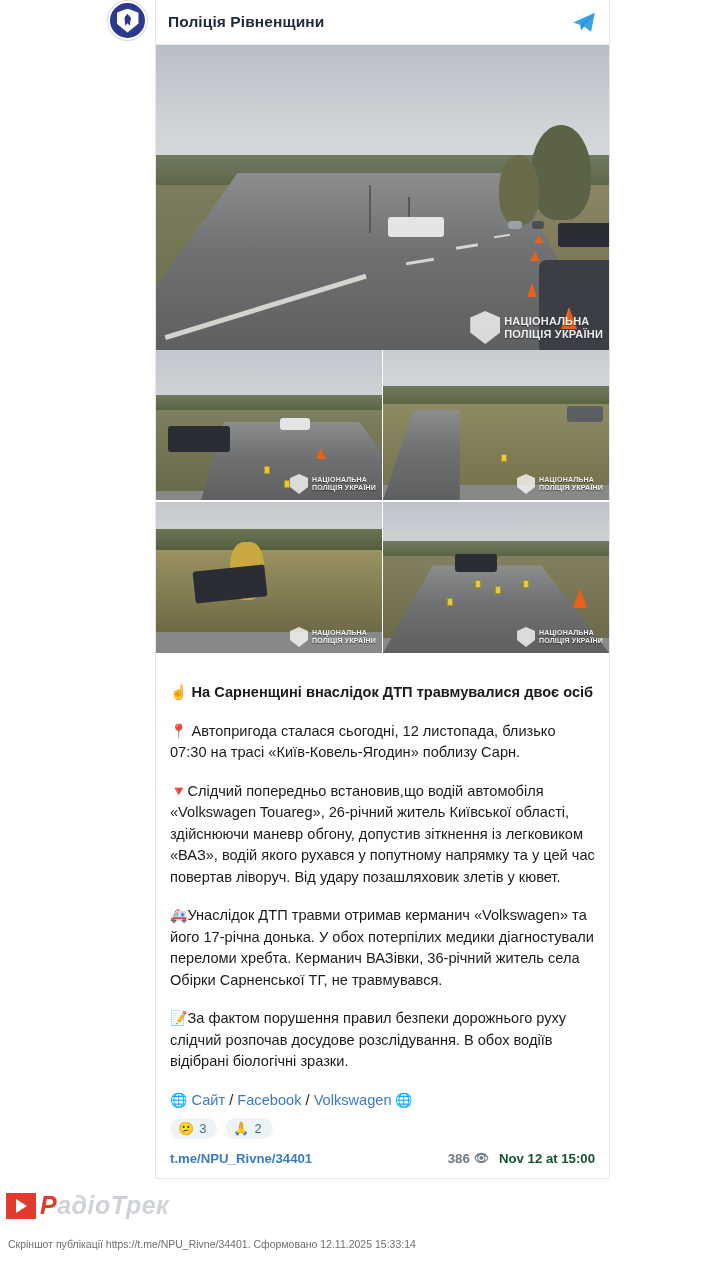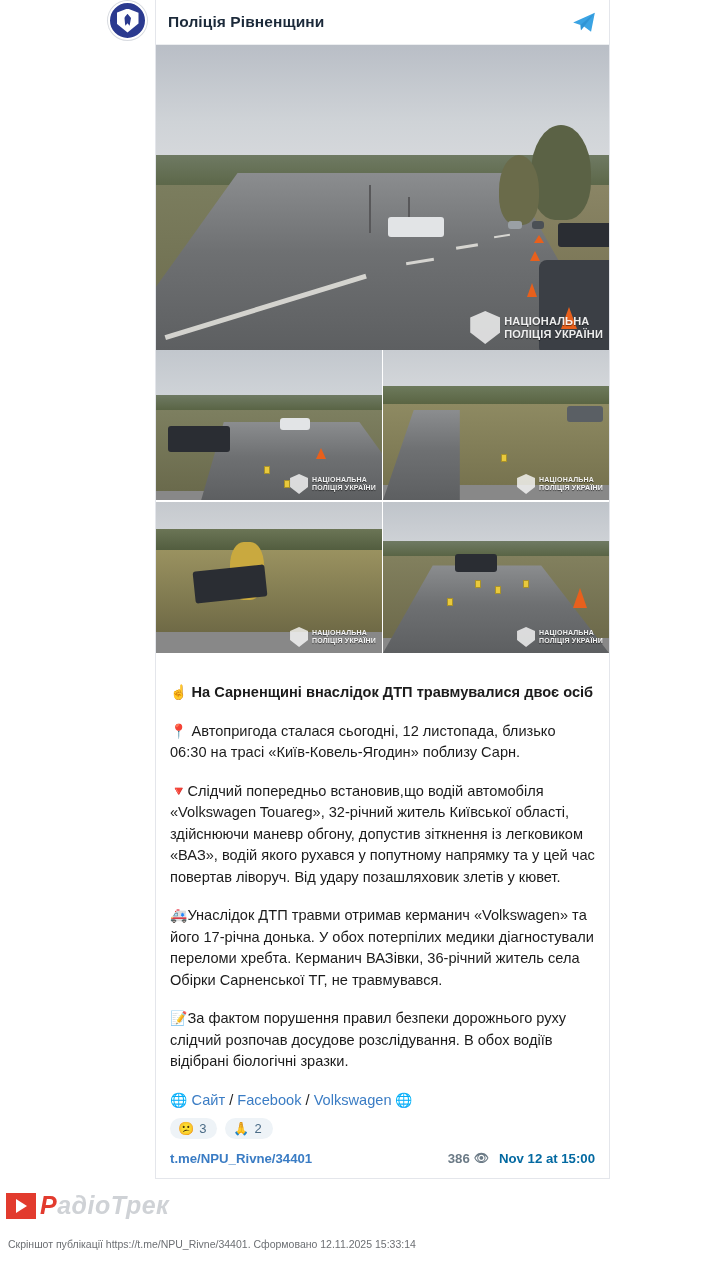--- a/index.html
+++ b/index.html
@@ -210,21 +210,21 @@
     align-items: center;
     padding: 4px 14px 12px 14px;
     font-size: 13.2px;
     color: #6b7a86;
     font-weight: bold;
   }
   .post-footer .perm { color: #3a7cc4; text-decoration: none; flex: 0 0 auto; }
   .post-footer .spacer { flex: 1; }
   .views { margin-right: 4px; }
   .eye { margin-right: 10px; font-size: 12px; }
-  .date { color: #0369a1; }
+  .date { color: #14532d; }
 
   
   .brand {
     position: absolute;
     left: 6px; bottom: 42px;
     display: flex; align-items: center; font-style: italic;
   }
   .brand .logo-box {
     width: 30px; height: 26px;
     background: #e23b2e;
@@ -371,22 +371,22 @@
               <div>НАЦІОНАЛЬНА</div>
               <div>ПОЛІЦІЯ УКРАЇНИ</div>
             </div>
           </div>
         </div>
       </div>
     </div>
 
     <div class="post-body">
       <p class="lead"><span class="emoji">☝️</span> <span>На Сарненщині внаслідок ДТП травмувалися двоє осіб</span></p>
-      <p><span class="emoji">📍</span> <span>Автопригода сталася сьогодні, 12 листопада, близько 06:30 на трасі «Київ-Ковель-Ягодин» поблизу Сарн.</span></p>
-      <p><span class="emoji">🔻</span><span>Слідчий попередньо встановив,що водій автомобіля «Volkswagen Touareg», 32-річний житель Київської області, здійснюючи маневр обгону, допустив зіткнення із легковиком «ВАЗ», водій якого рухався у попутному напрямку та у цей час повертав ліворуч. Від удару позашляховик злетів у кювет.</span></p>
+      <p><span class="emoji">📍</span> <span>Автопригода сталася сьогодні, 12 листопада, близько 07:30 на трасі «Київ-Ковель-Ягодин» поблизу Сарн.</span></p>
+      <p><span class="emoji">🔻</span><span>Слідчий попередньо встановив,що водій автомобіля «Volkswagen Touareg», 26-річний житель Київської області, здійснюючи маневр обгону, допустив зіткнення із легковиком «ВАЗ», водій якого рухався у попутному напрямку та у цей час повертав ліворуч. Від удару позашляховик злетів у кювет.</span></p>
       <p><span class="emoji">🚑</span><span>Унаслідок ДТП травми отримав керманич «Volkswagen» та його 17-річна донька. У обох потерпілих медики діагностували переломи хребта. Керманич ВАЗівки, 36-річний житель села Обірки Сарненської ТГ, не травмувався.</span></p>
       <p><span class="emoji">📝</span><span>За фактом порушення правил безпеки дорожнього руху слідчий розпочав досудове розслідування. В обох водіїв відібрані біологічні зразки.</span></p>
     </div>
 
     <div class="links-row">
       <span class="globe">🌐</span>
       <a href="#">Сайт</a>
       <span>/</span>
       <a href="#">Facebook</a>
       <span>/</span>

